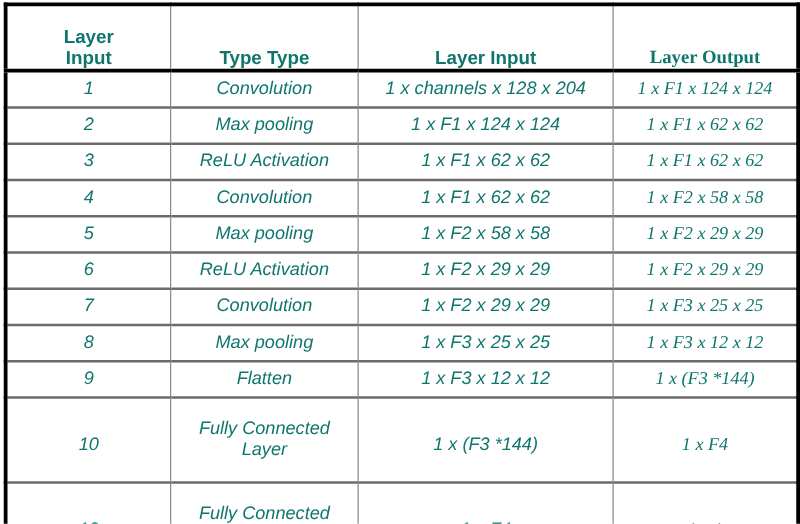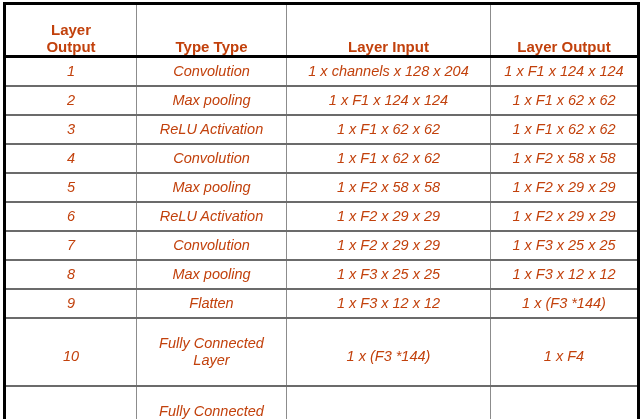--- a/index.html
+++ b/index.html
@@ -35,26 +35,27 @@
   .cnn-table col.c-num    { width: 132px; }
   .cnn-table col.c-type   { width: 150px; }
   .cnn-table col.c-input  { width: 204px; }
   .cnn-table col.c-output { width: 148px; }
 
   .cnn-table th,
   .cnn-table td {
     border-right: 1px solid #8c8c8c;
     padding: 0 4px;
     text-align: center;
-    color: #c2410c;
+    color: #0f766e;
     background: #ffffff;
   }
   .cnn-table th:last-child,
   .cnn-table td:last-child {
     border-right: none;
+    font-family: Liberation Serif, serif;
   }
 
   thead th {
     font-weight: bold;
     font-style: normal;
     font-size: 15px;
     line-height: 17px;
     vertical-align: bottom;
     padding-bottom: 5px;
     border-bottom: 3px solid #000000;
@@ -96,21 +97,21 @@
     <colgroup>
       <col class="c-num">
       <col class="c-type">
       <col class="c-input">
       <col class="c-output">
     </colgroup>
     <thead>
       <tr>
         <th>
           <span class="twoline">Layer</span>
-          <span class="twoline">Output</span>
+          <span class="twoline">Input</span>
         </th>
         <th>Type Type</th>
         <th>Layer Input</th>
         <th>Layer Output</th>
       </tr>
     </thead>
     <tbody id="table-body">
         <tr>
           <td>1</td>
           <td class="type-cell">Convolution</td>

